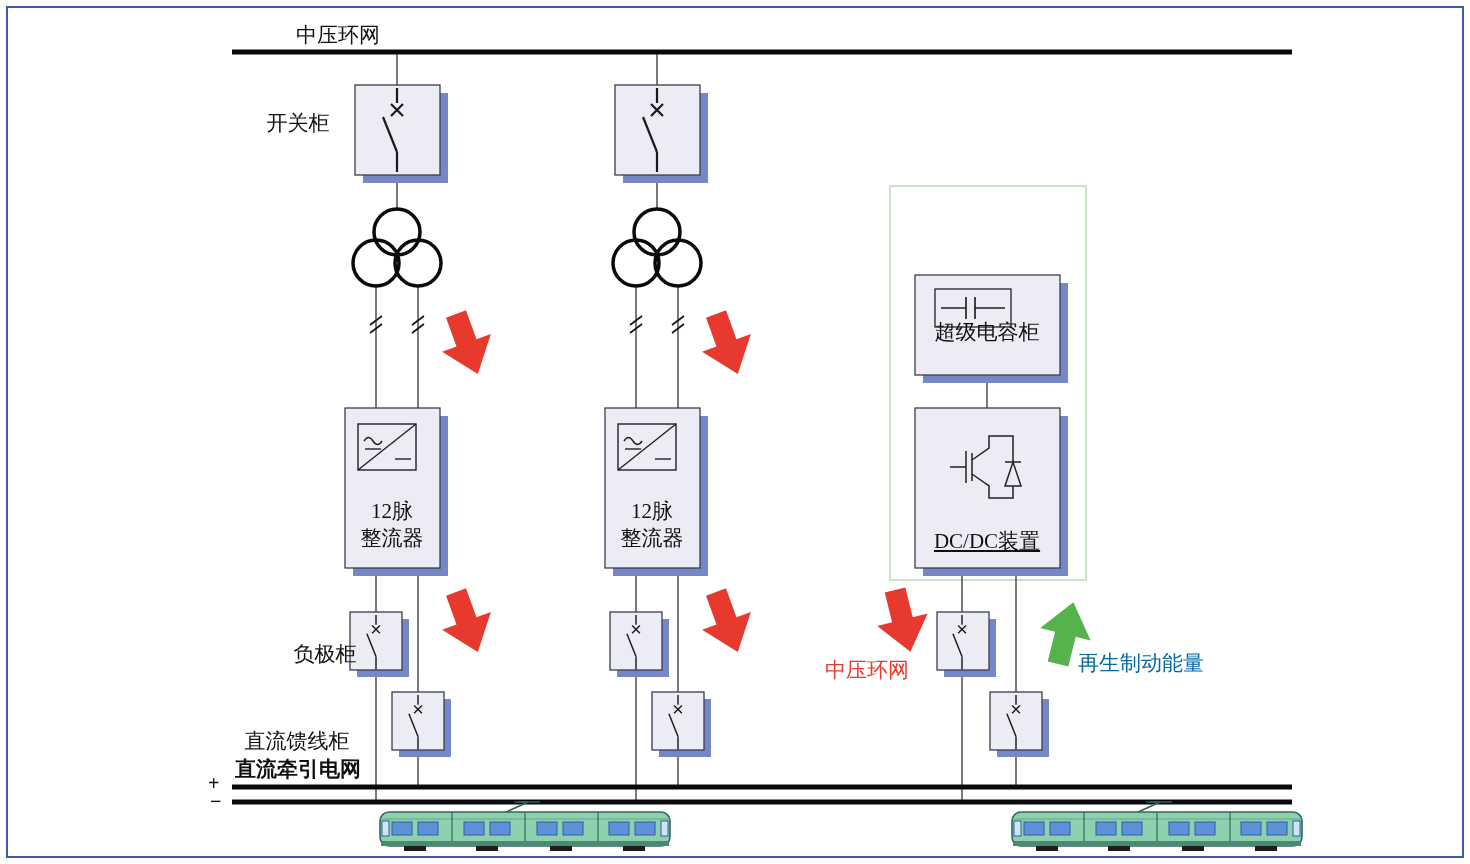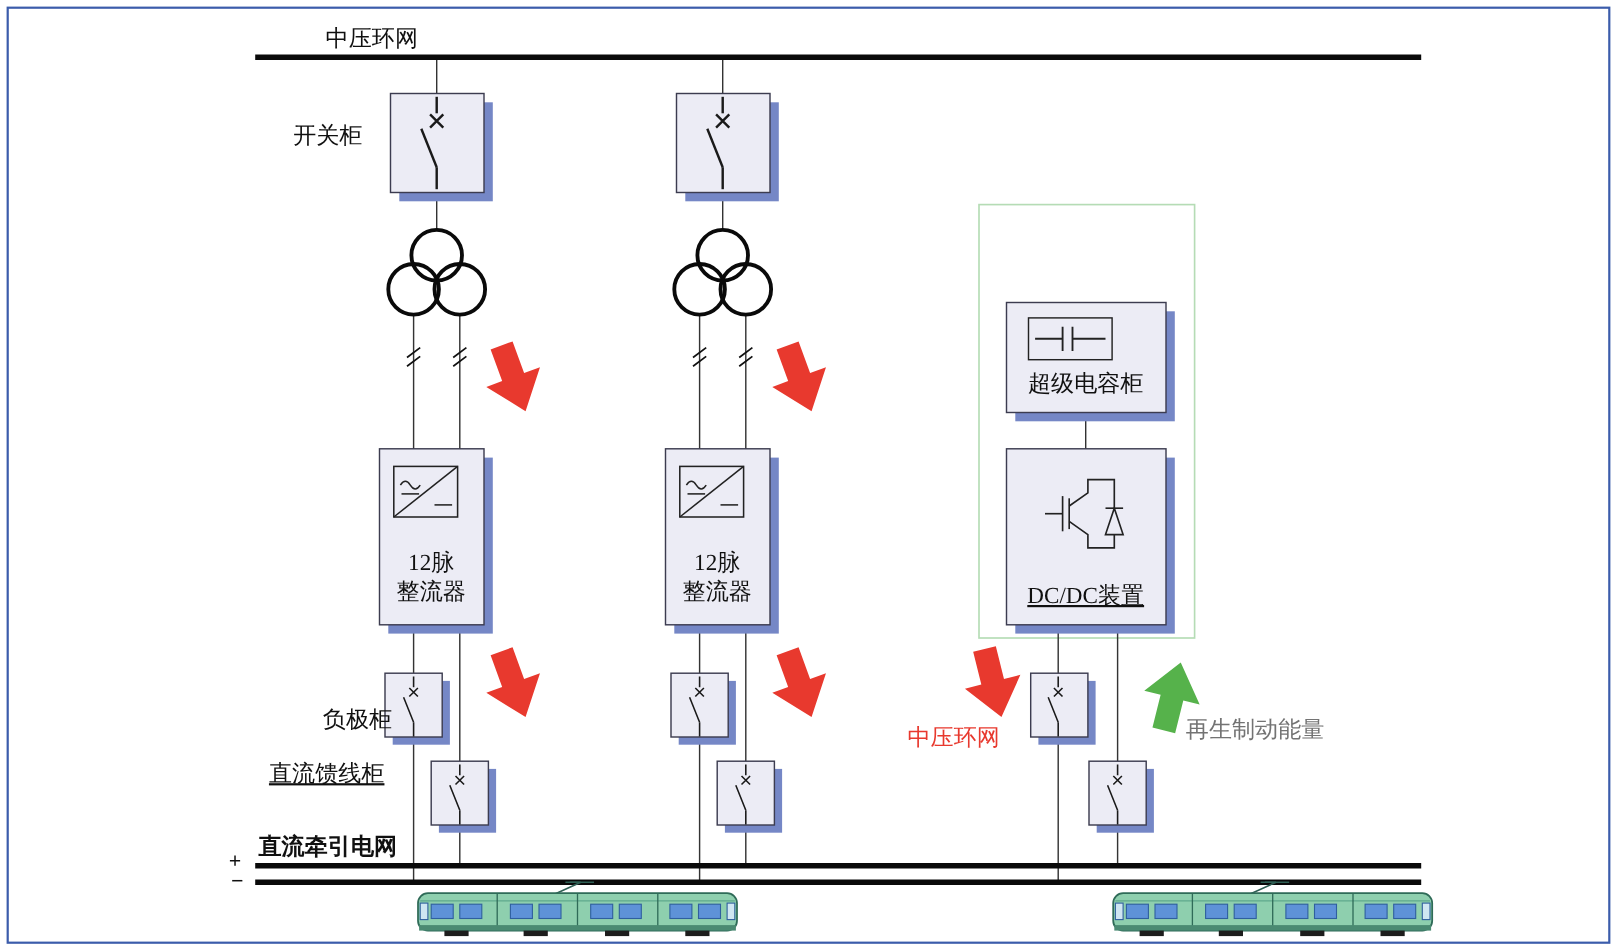--- a/index.html
+++ b/index.html
@@ -3,21 +3,21 @@
 <meta charset="utf-8">
 <style>
   html,body{margin:0;padding:0;background:#fff;}
   .canvas{position:relative;width:1470px;height:864px;background:#ffffff;overflow:hidden;
           font-family:"Liberation Serif","DejaVu Serif",serif;}
   .frame{position:absolute;left:6px;top:6px;right:6px;bottom:6px;border:2px solid #3b5cab;pointer-events:none;}
   svg.schem{position:absolute;left:0;top:0;}
   .lbl{position:absolute;font-size:21px;color:#101010;white-space:pre-line;line-height:1.3;
        transform:translateX(-50%);text-align:center;}
   .lbl.red{color:#e8392e;}
-  .lbl.green{color:#737373;}
+  .lbl.green{color:#0369a1;}
   .lbl.pm{font-size:20px;font-weight:bold;transform:none;}
 </style>
 </head>
 <body>
 
 <div class="canvas">
 
   <svg class="schem" width="1470" height="864" viewBox="0 0 1470 864">
     <defs>
       <path id="arrowD" d="M -9,0 L 9,0 L 9,26 L 22,26 L 0,54 L -22,26 L -9,26 Z"></path>
@@ -208,23 +208,23 @@
     <use href="#tram" transform="translate(1012,812)"></use>
   </svg>
 
   <div class="lbl" style="left:338px;top:22px;">中压环网</div>
   <div class="lbl" style="left:298px;top:110px;text-align:right;">开关柜</div>
   <div class="lbl" style="left:392px;top:498px;">12脉
 整流器</div>
   <div class="lbl" style="left:652px;top:498px;">12脉
 整流器</div>
   <div class="lbl" style="left:325px;top:641px;">负极柜</div>
-  <div class="lbl" style="left:297px;top:690px;text-decoration:underline;">直流馈线柜</div>
+  <div class="lbl" style="left:297px;top:728px;">直流馈线柜</div>
   <div class="lbl" style="left:298px;top:756px;font-weight:bold;">直流牵引电网</div>
   <div class="lbl pm" style="left:208px;top:770px;">+</div>
   <div class="lbl pm" style="left:210px;top:788px;">−</div>
-  <div class="lbl" style="left:987px;top:335px;">超级电容柜</div>
+  <div class="lbl" style="left:987px;top:319px;">超级电容柜</div>
   <div class="lbl" style="left:987px;top:528px;text-decoration:underline;">DC/DC装置</div>
   <div class="lbl red" style="left:867px;top:657px;">中压环网</div>
   <div class="lbl green" style="left:1141px;top:650px;">再生制动能量</div>
 
   <div class="frame"></div>
 </div>
 
 </body></html>

